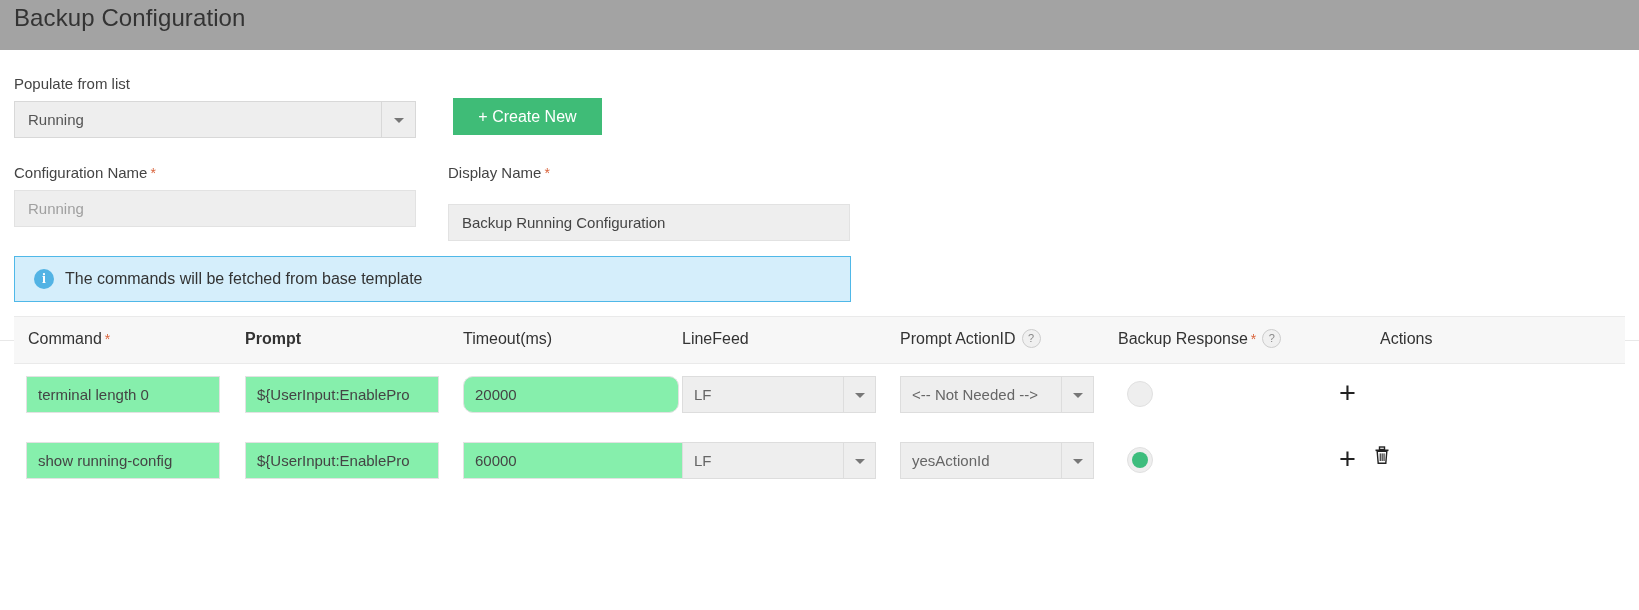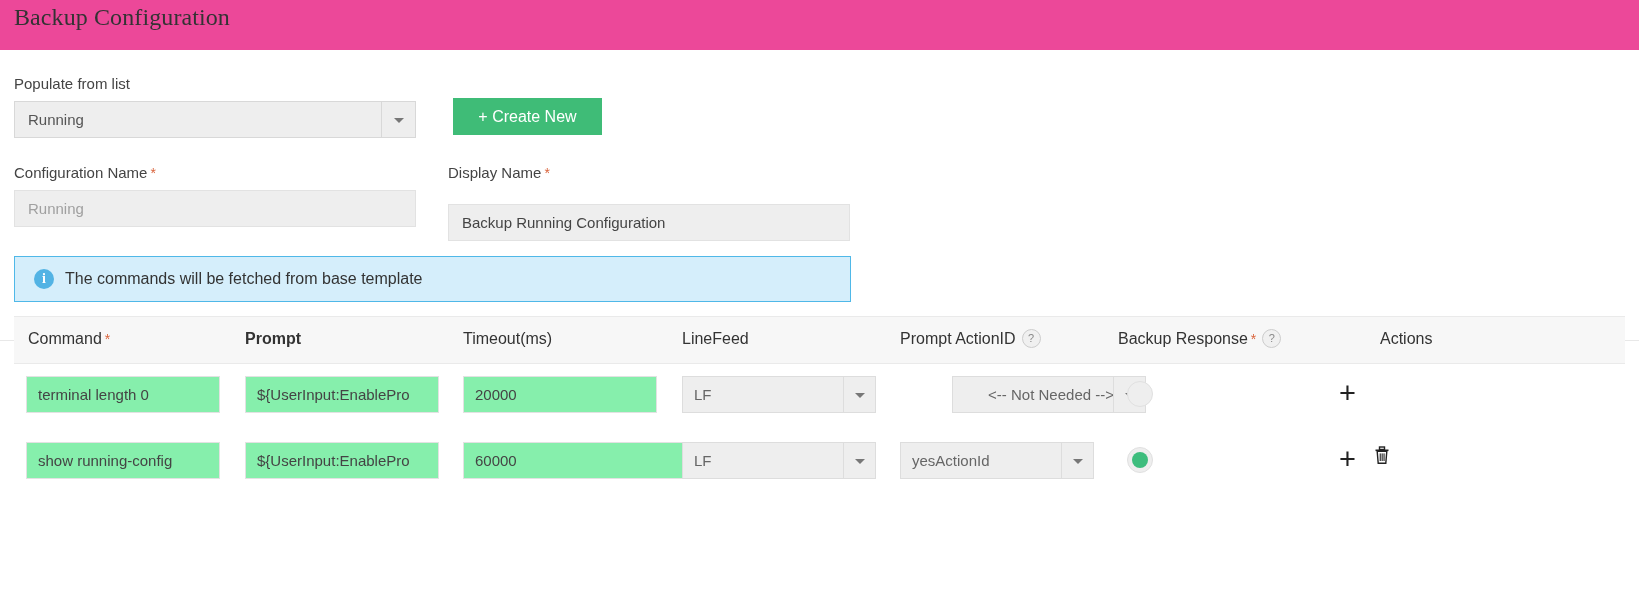--- a/index.html
+++ b/index.html
@@ -16,23 +16,22 @@
     color: #333333;
     -webkit-font-smoothing: antialiased;
   }
 
   
   .page-header {
     position: absolute;
     left: 0; top: 0;
     width: 1639px;
     height: 50px;
-    background: #ec4899;
-    box-sizing: border-box;
-    font-family: Liberation Serif, serif;
+    background: #a3a3a3;
+    box-sizing: border-box;
   }
   .page-header .title {
     position: absolute;
     left: 14px;
     top: 4px;
     font-size: 24px;
     font-weight: 400;
     color: #333333;
     letter-spacing: 0.1px;
   }
@@ -377,31 +376,31 @@
   </div>
 
   <div class="trow" style="margin-top:12px;">
     <div class="cell" style="left:12px;">
       <input class="cell-input" style="width: 194px;" type="text" value="terminal length 0">
     </div>
     <div class="cell" style="left:231px;">
       <input class="cell-input" style="width: 194px;" type="text" value="${UserInput:EnablePro">
     </div>
     <div class="cell" style="left:449px;">
-      <input class="cell-input" style="width: 194px;" type="text" value="20000">
+      <input class="cell-input" style="width: 216px; border-radius: 10px;" type="text" value="20000">
     </div>
     <div class="cell" style="left:668px;">
       <div class="mini-select" style="width:194px;">
         <span class="sel-value" style="width:150px;">LF</span>
         <span class="sel-arrow-cell">
             <span class="caret"></span>
           </span>
       </div>
     </div>
-    <div class="cell" style="left:938px;text-align:right;">
+    <div class="cell" style="left:886px;">
       <div class="mini-select" style="width:194px;">
         <span class="sel-value" style="width:150px;">&lt;-- Not Needed --&gt;</span>
         <span class="sel-arrow-cell">
             <span class="caret"></span>
           </span>
       </div>
     </div>
     <div class="cell" style="left:1113px; top:5px;">
       <div class="resp-toggle">
         <span class="dot"></span>

